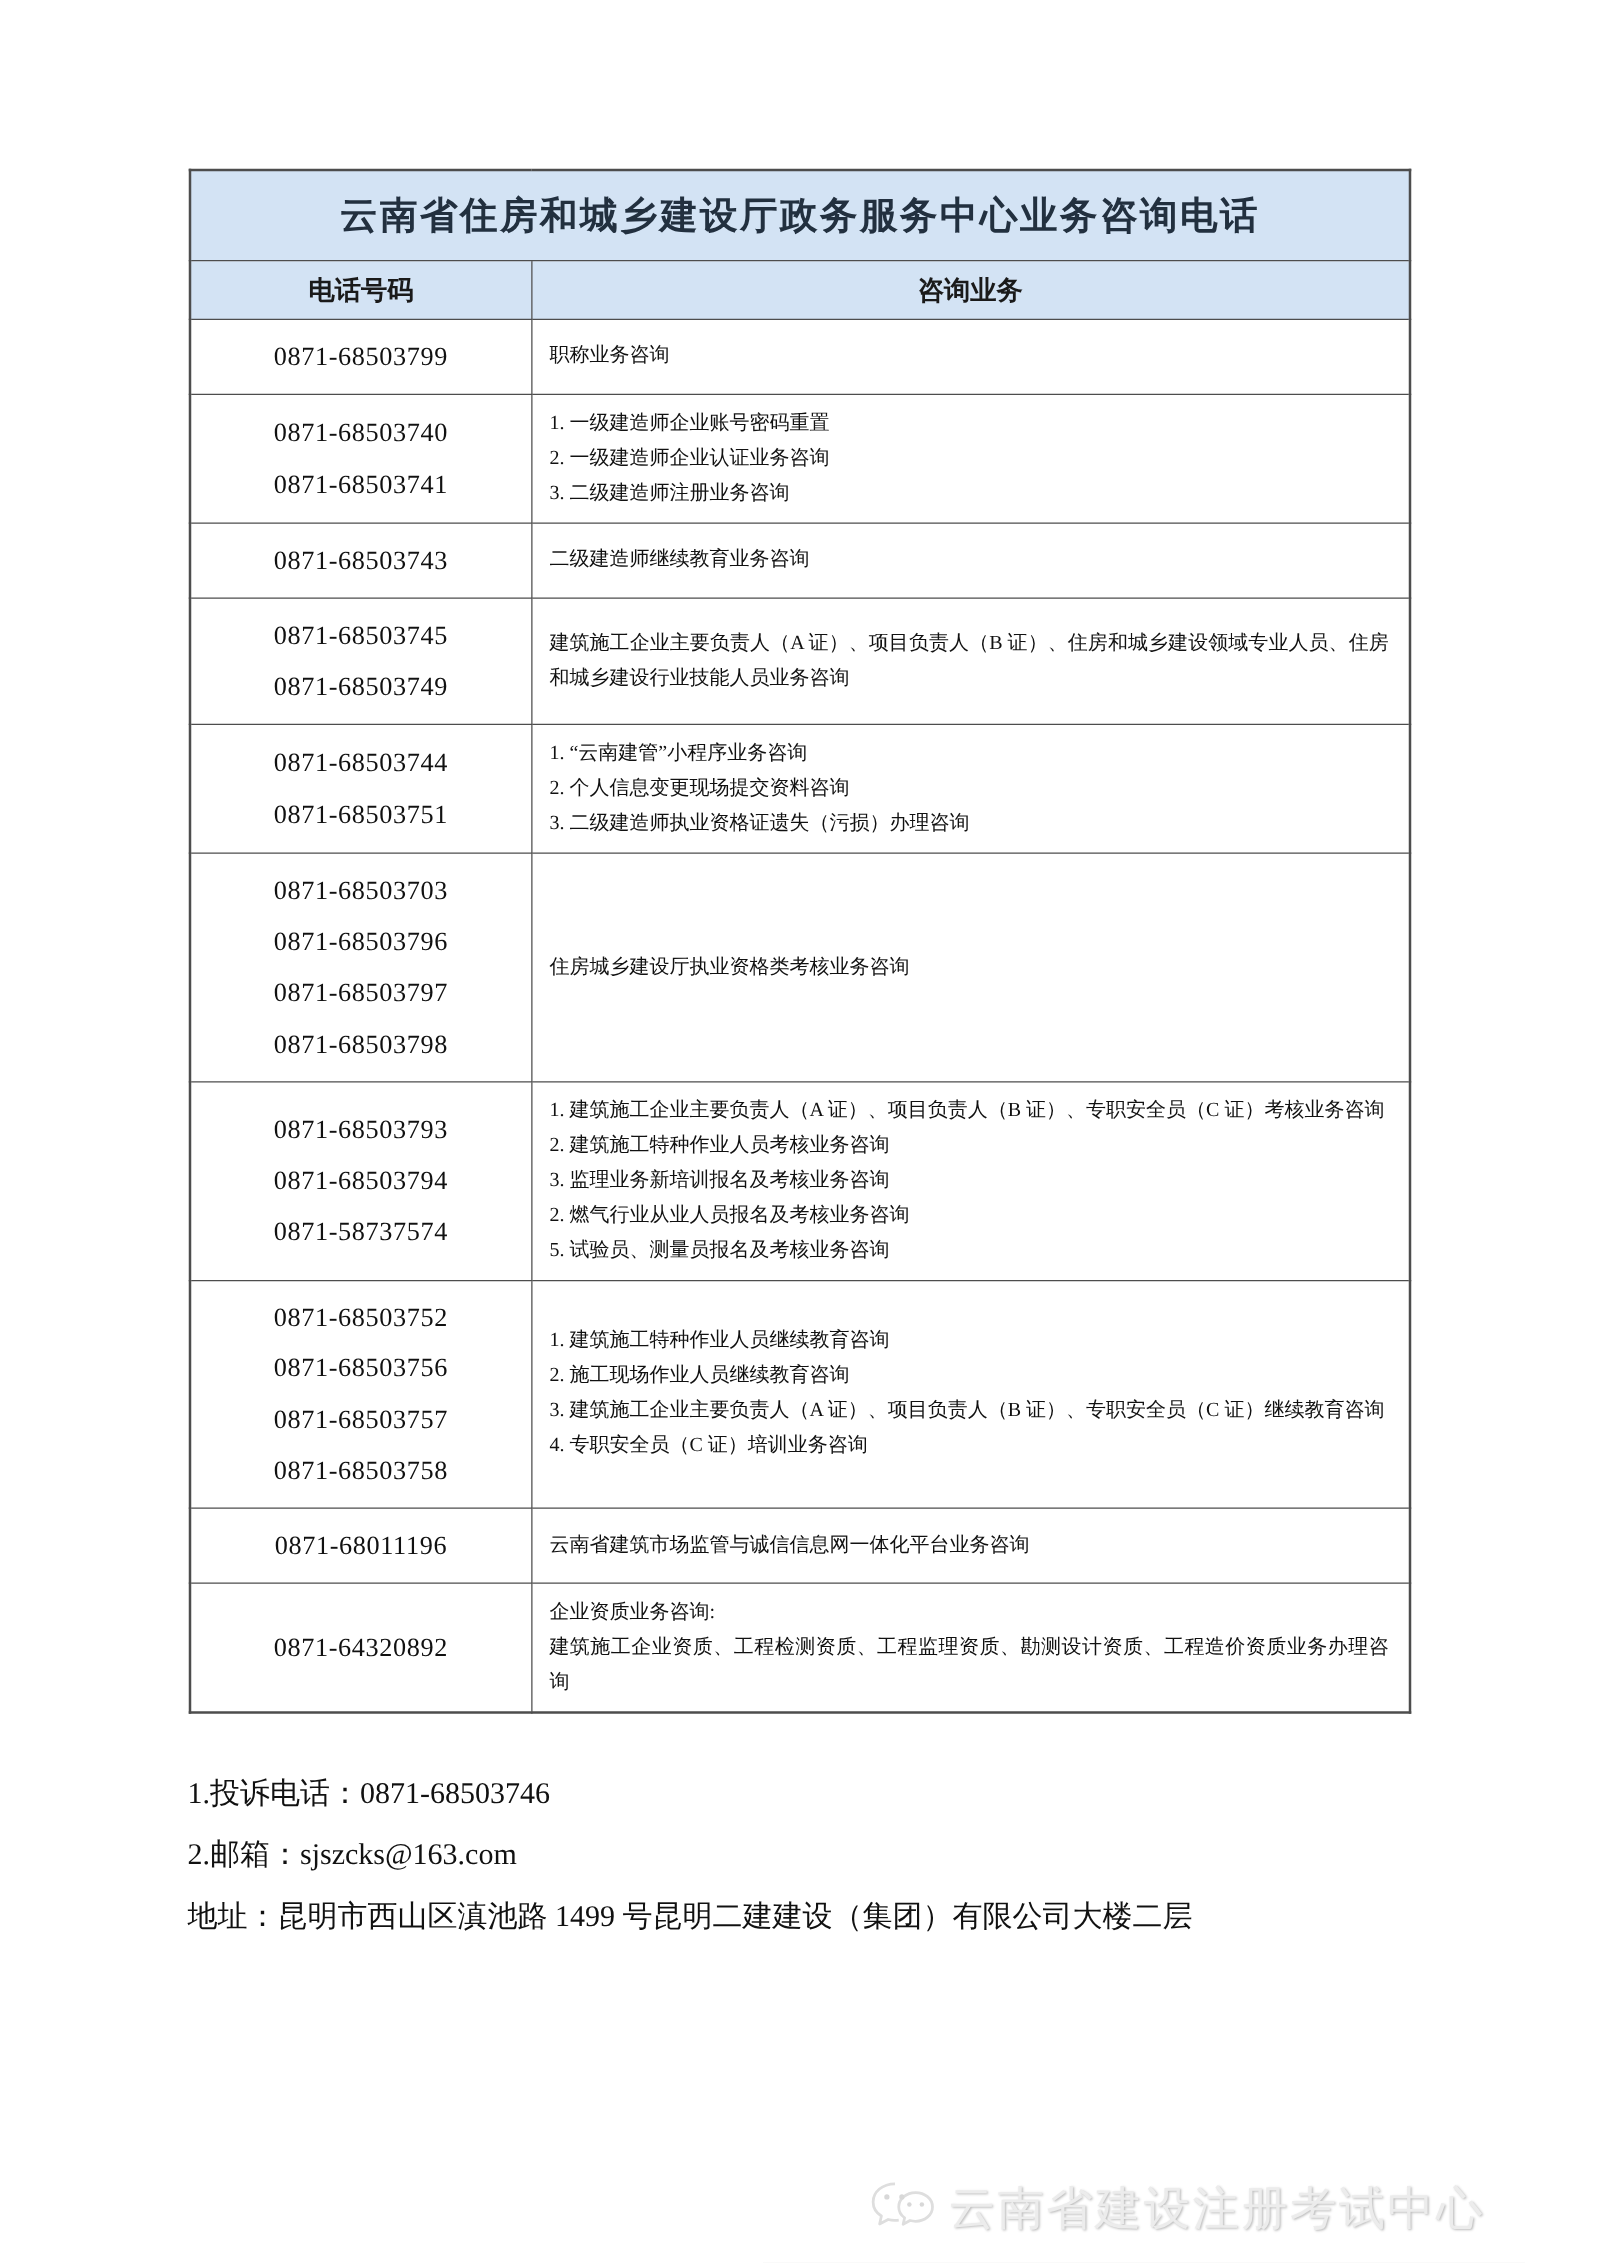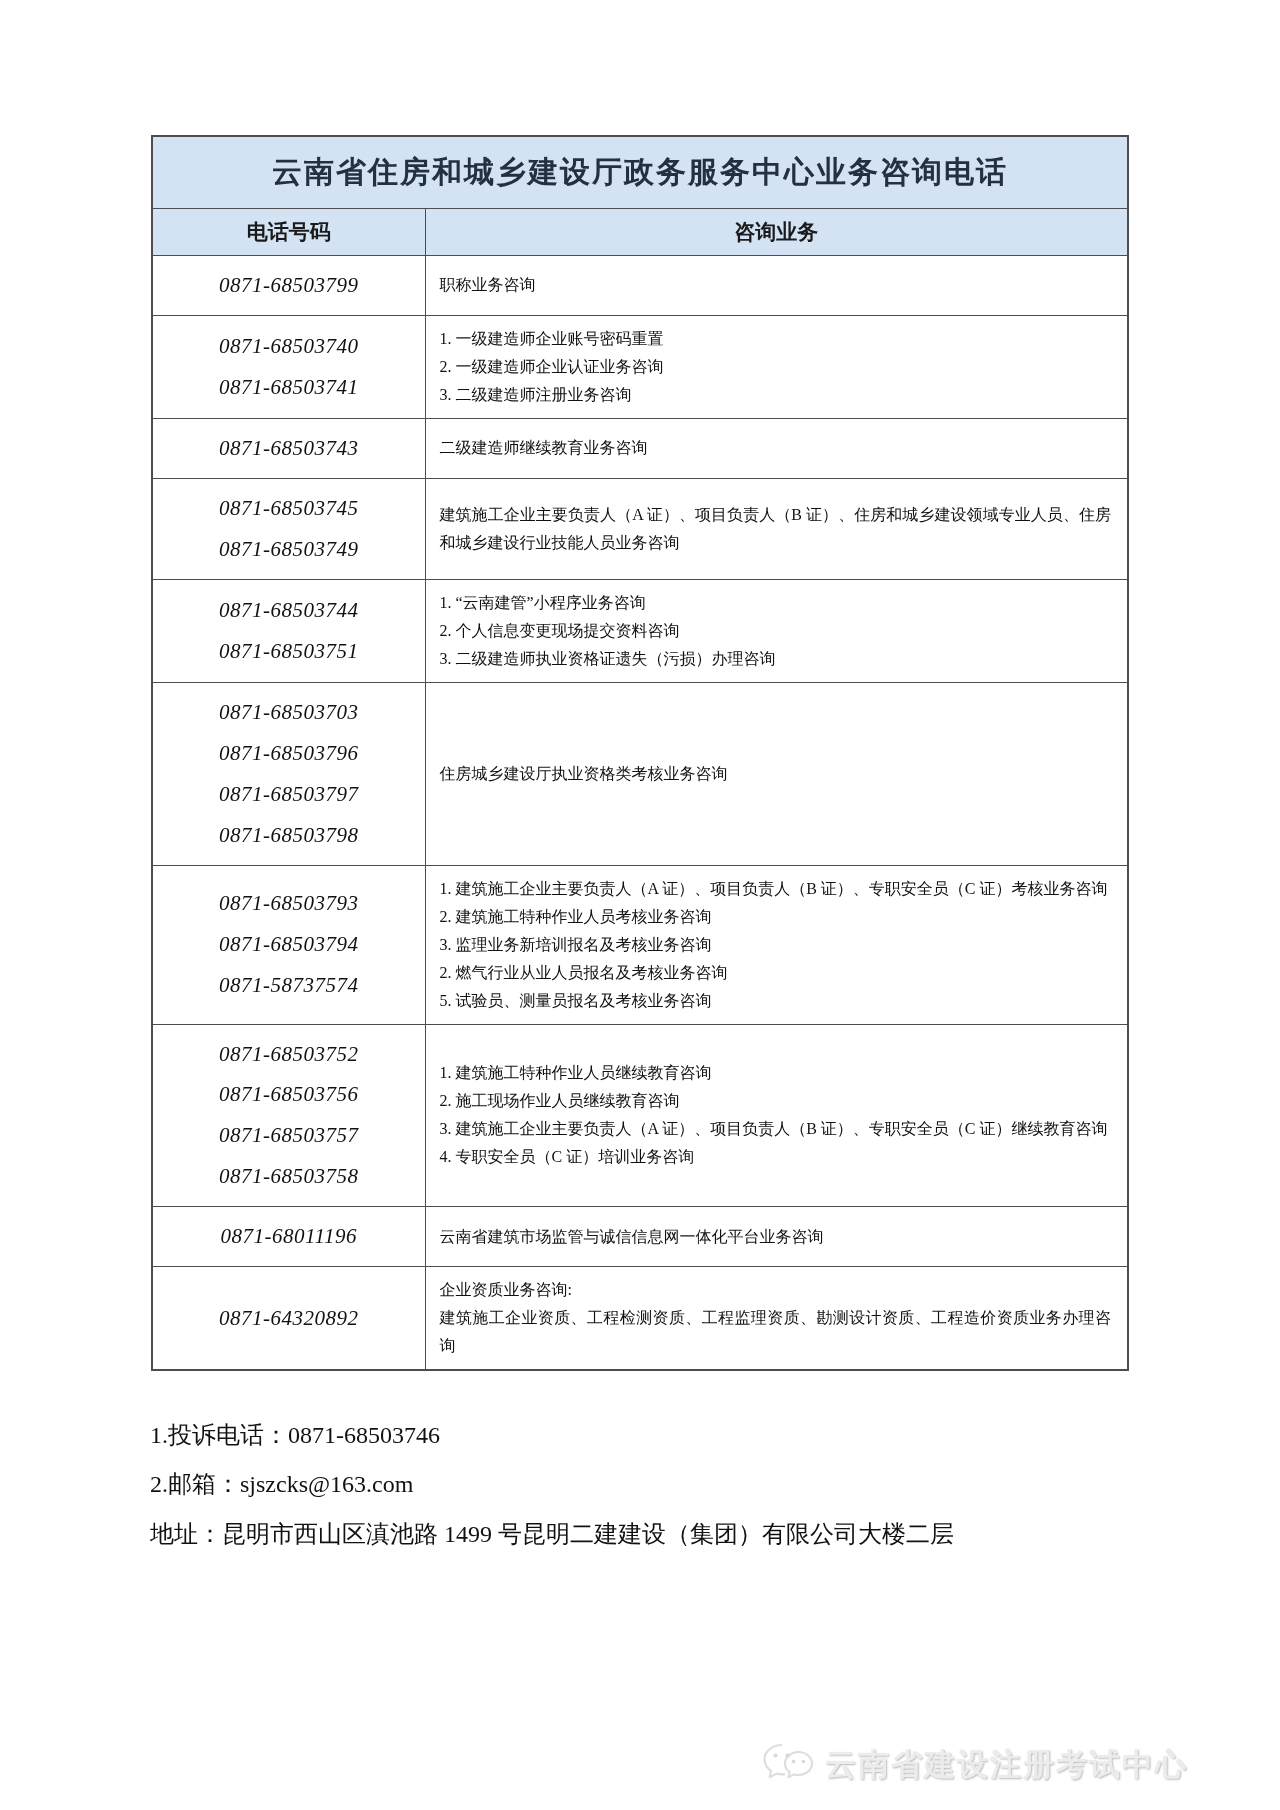--- a/index.html
+++ b/index.html
@@ -40,21 +40,20 @@
     padding:9px 6px;
     text-align:center;
     color:#1a1a1a;
   }
   col.c-phone{width:273px;}
   td.phone-cell{
     text-align:center;
     vertical-align:middle;
     padding:9px 6px;
     background:#ffffff;
-    font-style:italic;
   }
   .phone{
     font-size:21px;
     line-height:1.95;
     letter-spacing:0.5px;
     white-space:nowrap;
   }
   td.service-cell{
     vertical-align:middle;
     padding:9px 16px 9px 14px;
@@ -74,22 +73,22 @@
     font-size:24px;
     line-height:2.05;
   }
   .watermark{
     position:absolute;
     top:1742px;
     right:92px;
     display:flex;
     align-items:center;
     gap:10px;
-    font-size:31px;
-    font-weight:bold;
+    font-size:37px;
+    font-weight:normal;
     letter-spacing:2px;
     color:var(--wm-color,#ececec);
     text-shadow:1px 1px 2px #bababa, -1px -1px 0 #ffffff;
     user-select:none;
   }
   .watermark svg{display:block;}
 </style>
 </head>
 <body>
 

